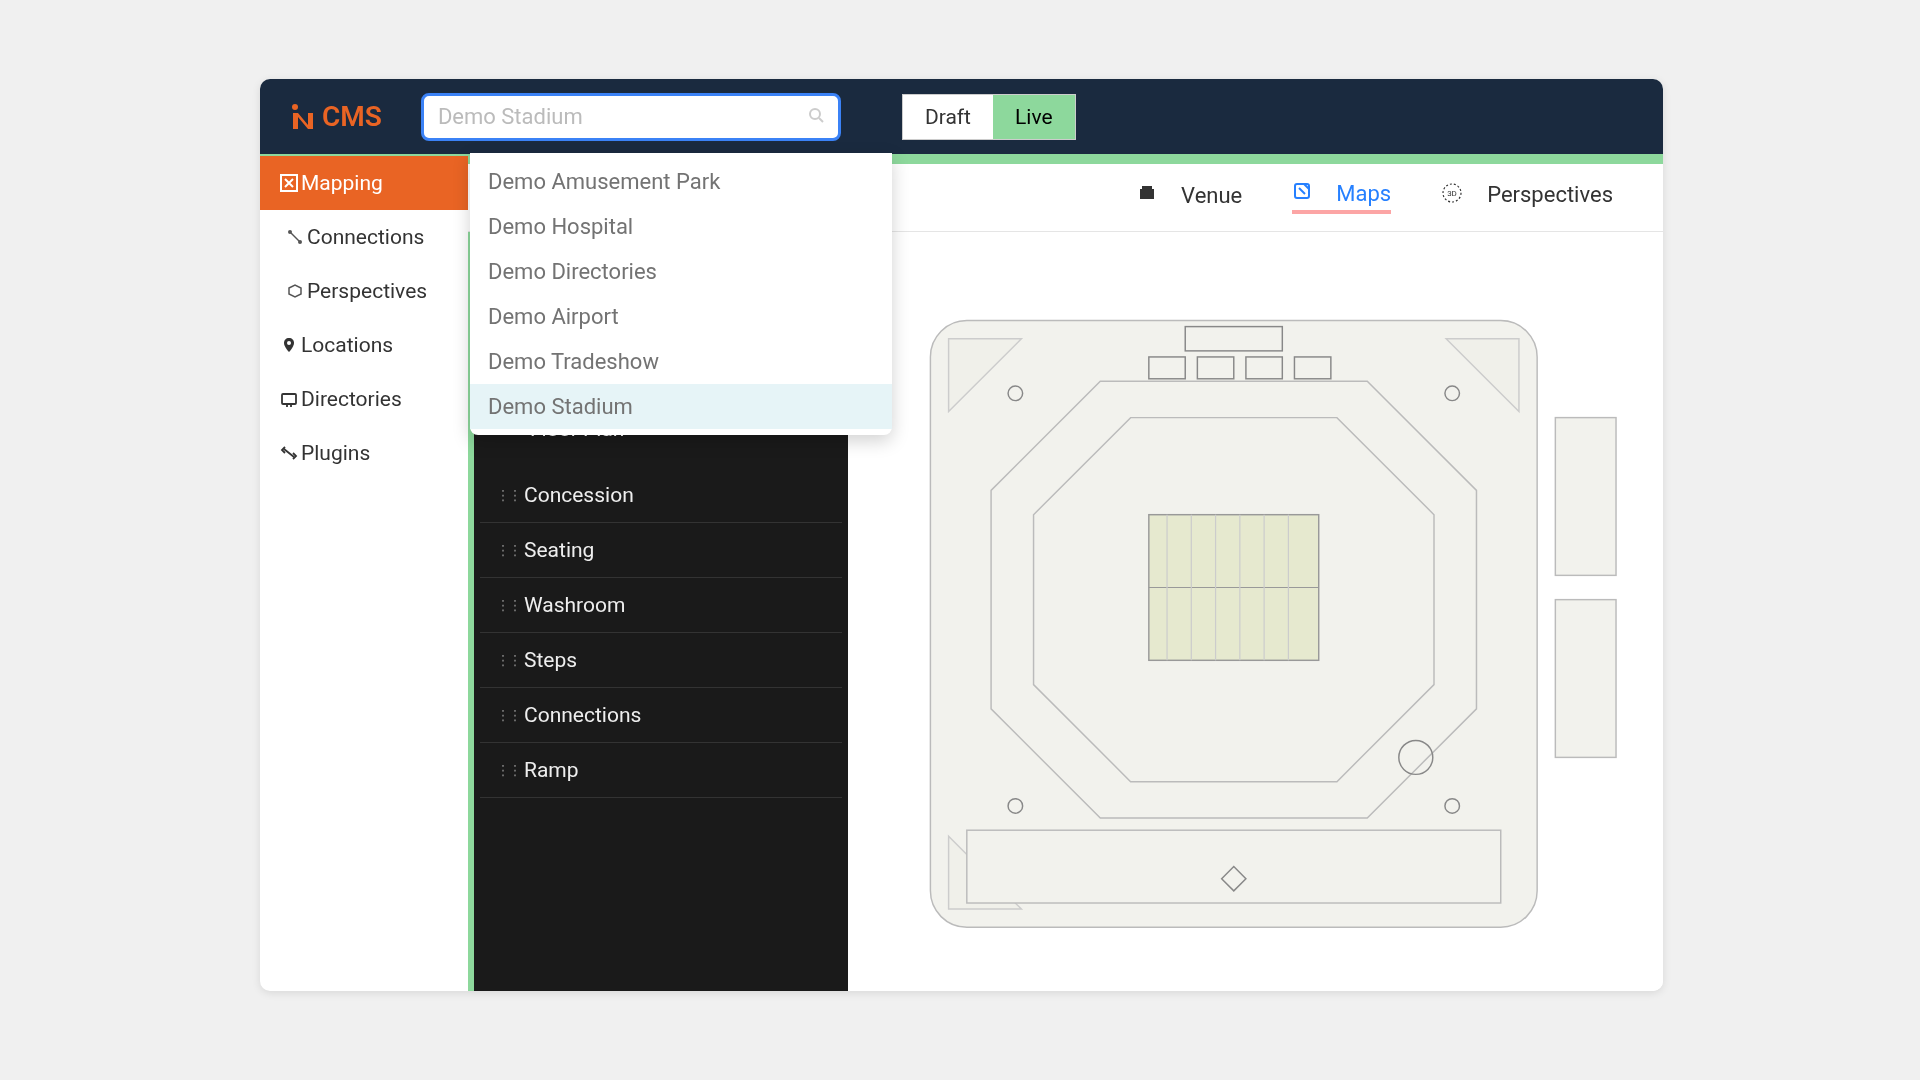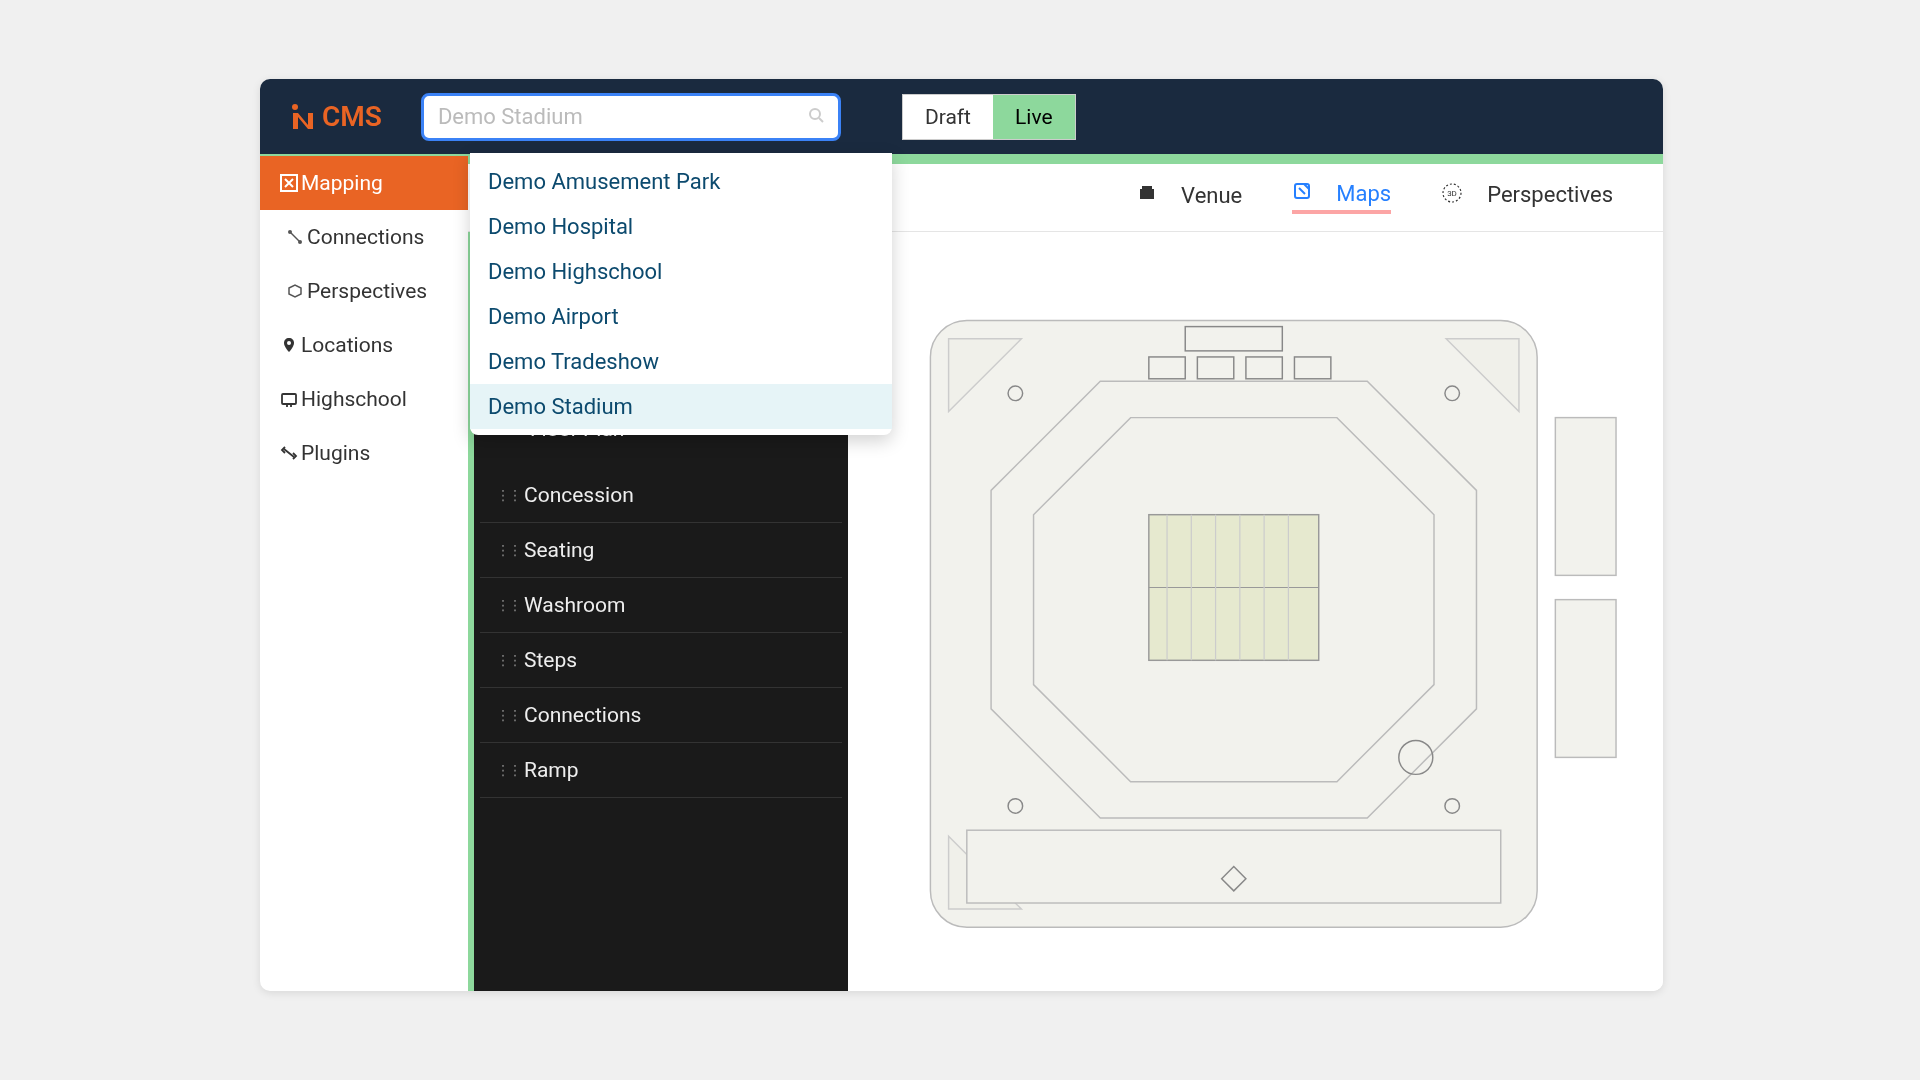--- a/index.html
+++ b/index.html
@@ -173,21 +173,21 @@
       width: 422px;
       background: #fff;
       border-radius: 0 0 8px 8px;
       box-shadow: 0 6px 18px rgba(0,0,0,0.18);
       padding: 6px 0;
       z-index: 100;
     }
     .dd-item {
       padding: 10px 18px;
       font-size: 22px;
-      color: #0c4a6e;
+      color: #737373;
       cursor: pointer;
     }
     .dd-item.highlight {
       background: #e6f4f7;
     }
     
     
     .stadium-svg rect, .stadium-svg path, .stadium-svg circle, .stadium-svg polygon {
       fill: none; stroke: #888; stroke-width: 1.2;
     }
@@ -263,21 +263,21 @@
       <span>Locations</span>
     </div>
     <div class="sidebar-item">
       <span class="icon">
           <svg width="18" height="18" viewBox="0 0 18 18">
             <rect x="2" y="4" width="14" height="10" rx="1" fill="none" stroke="#333" stroke-width="1.8"></rect>
             <line x1="7" y1="14" x2="7" y2="17" stroke="#333" stroke-width="1.8"></line>
             <line x1="11" y1="14" x2="11" y2="17" stroke="#333" stroke-width="1.8"></line>
           </svg>
         </span>
-      <span>Highschool</span>
+      <span>Directories</span>
     </div>
     <div class="sidebar-item">
       <span class="icon">
           <svg width="18" height="18" viewBox="0 0 18 18">
             <path d="M5 9 L2 6 L5 3 M13 9 L16 12 L13 15" fill="none" stroke="#333" stroke-width="1.8"></path>
             <line x1="4" y1="5" x2="14" y2="13" stroke="#333" stroke-width="1.8"></line>
           </svg>
         </span>
       <span>Plugins</span>
     </div>
@@ -407,19 +407,19 @@
       <rect x="210" y="70" width="30" height="18"></rect>
         <rect x="250" y="70" width="30" height="18"></rect>
         <rect x="290" y="70" width="30" height="18"></rect>
         <rect x="330" y="70" width="30" height="18"></rect>
     </svg>
   </div>
 
   <div class="search-dropdown">
     <div class="dd-item">Demo Amusement Park</div>
     <div class="dd-item">Demo Hospital</div>
-    <div class="dd-item">Demo Highschool</div>
+    <div class="dd-item">Demo Directories</div>
     <div class="dd-item">Demo Airport</div>
     <div class="dd-item">Demo Tradeshow</div>
     <div class="dd-item highlight">Demo Stadium</div>
   </div>
 
 </div>
 
 </body></html>

